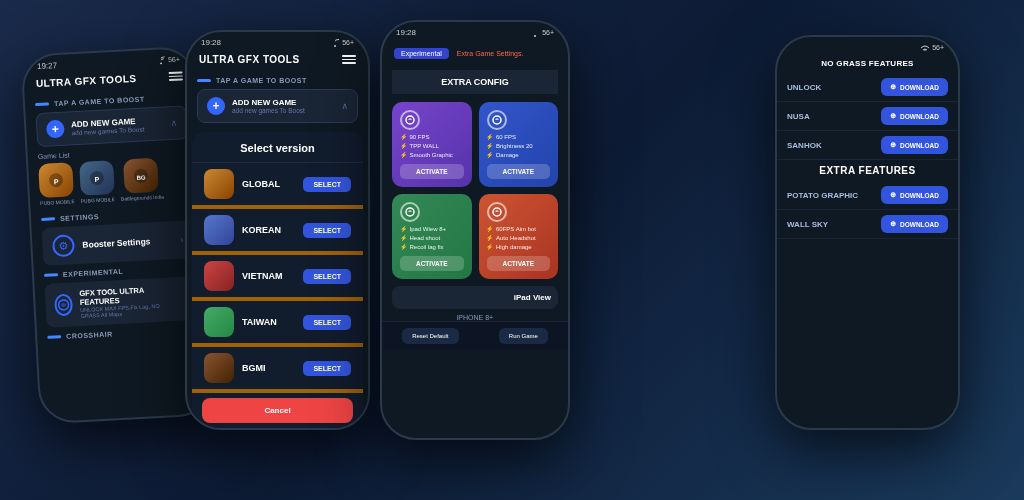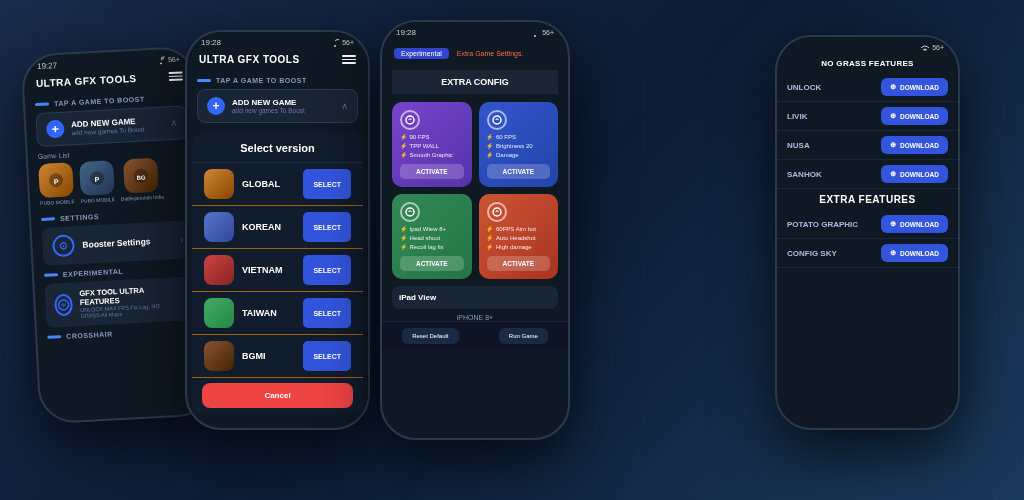--- a/index.html
+++ b/index.html
@@ -249,23 +249,24 @@
       color: #fff;
       font-size: 11px;
       font-weight: 700;
       text-align: center;
       padding: 10px 0 8px;
       border-bottom: 1px solid #1e2e42;
     }
 
     .version-item {
       display: flex;
+      align-items: center;
       justify-content: space-between;
       padding: 6px 12px;
-      border-bottom: 1px solid #a16207;
+      border-bottom: 4px solid #a16207;
     }
 
     .version-game-info {
       display: flex;
       align-items: center;
       gap: 8px;
     }
 
     .version-game-icon {
       width: 30px;
@@ -394,21 +395,21 @@
       text-align: center;
       border-radius: 5px;
       margin-top: 4px;
     }
 
     .ipad-view-btn {
       background: #1a2535;
       color: #fff;
       font-size: 8px;
       font-weight: 600;
-      text-align: left;
+      text-align: right;
       padding: 7px;
       margin: 7px 10px 0;
       border-radius: 8px;
     }
 
     
     .no-grass-title {
       color: #fff;
       font-size: 8px;
       font-weight: 700;
@@ -778,27 +779,20 @@
   <div class="no-grass-title">NO GRASS FEATURES</div>
   <div>
     <div class="download-item">
       <span class="download-map-name">UNLOCK</span>
       <div class="download-btn">
         <span class="dl-icon">⊕</span>
         <span>DOWNLOAD</span>
       </div>
     </div>
     <div class="download-item">
-      <span class="download-map-name">LIVIK</span>
-      <div class="download-btn">
-        <span class="dl-icon">⊕</span>
-        <span>DOWNLOAD</span>
-      </div>
-    </div>
-    <div class="download-item">
       <span class="download-map-name">NUSA</span>
       <div class="download-btn">
         <span class="dl-icon">⊕</span>
         <span>DOWNLOAD</span>
       </div>
     </div>
     <div class="download-item">
       <span class="download-map-name">SANHOK</span>
       <div class="download-btn">
         <span class="dl-icon">⊕</span>
@@ -809,20 +803,20 @@
   <div class="extra-features-title">EXTRA FEATURES</div>
   <div>
     <div class="download-item">
       <span class="download-map-name">POTATO GRAPHIC</span>
       <div class="download-btn">
         <span class="dl-icon">⊕</span>
         <span>DOWNLOAD</span>
       </div>
     </div>
     <div class="download-item">
-      <span class="download-map-name">CONFIG SKY</span>
+      <span class="download-map-name">WALL SKY</span>
       <div class="download-btn">
         <span class="dl-icon">⊕</span>
         <span>DOWNLOAD</span>
       </div>
     </div>
   </div>
 </div>
 
 </body></html>

